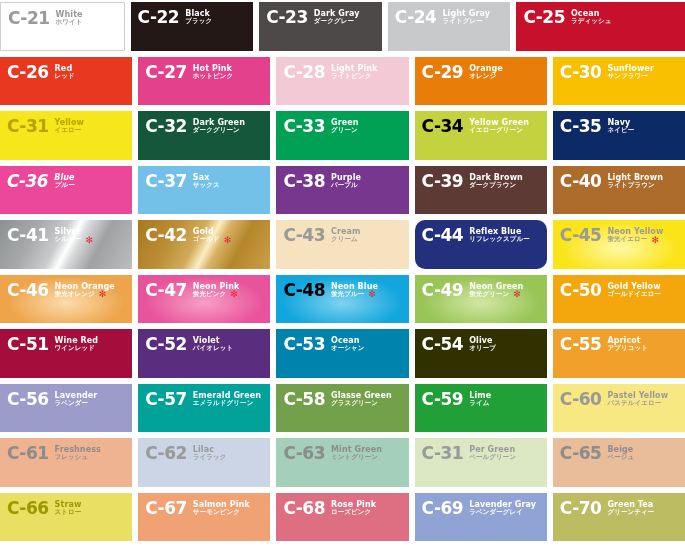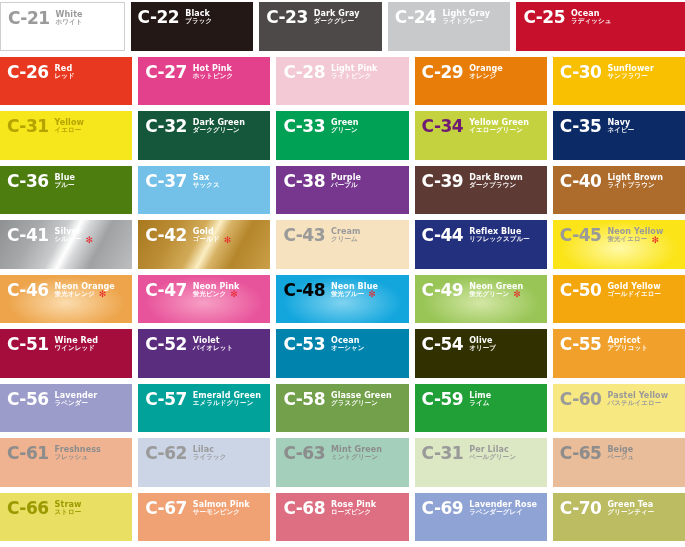--- a/index.html
+++ b/index.html
@@ -233,21 +233,21 @@
           <span class="names">
             <span class="en" style="color:#ffffff">Green</span>
             <span class="jpline">
               <span class="jp" style="color:#ffffff">グリーン</span>
             </span>
           </span>
         </span>
       </div>
       <div class="swatch" style="background: rgb(195, 210, 62);">
         <span class="lbl">
-          <span class="code" style="color:#701a75">C-34</span>
+          <span class="code" style="color:#000000">C-34</span>
           <span class="names">
             <span class="en" style="color:#ffffff">Yellow Green</span>
             <span class="jpline">
               <span class="jp" style="color:#ffffff">イエローグリーン</span>
             </span>
           </span>
         </span>
       </div>
       <div class="swatch" style="background: rgb(12, 42, 102);">
         <span class="lbl">
@@ -255,21 +255,21 @@
           <span class="names">
             <span class="en" style="color:#ffffff">Navy</span>
             <span class="jpline">
               <span class="jp" style="color:#ffffff">ネイビー</span>
             </span>
           </span>
         </span>
       </div>
     </div>
     <div class="row">
-      <div class="swatch" style="background: #4d7c0f;">
+      <div class="swatch" style="background: #ec4899; font-style: italic;">
         <span class="lbl">
           <span class="code" style="color:#ffffff">C-36</span>
           <span class="names">
             <span class="en" style="color:#ffffff">Blue</span>
             <span class="jpline">
               <span class="jp" style="color:#ffffff">ブルー</span>
             </span>
           </span>
         </span>
       </div>
@@ -349,21 +349,21 @@
         <span class="lbl">
           <span class="code" style="color:#9a9a9a">C-43</span>
           <span class="names">
             <span class="en" style="color:#9a9a9a">Cream</span>
             <span class="jpline">
               <span class="jp" style="color:#9a9a9a">クリーム</span>
             </span>
           </span>
         </span>
       </div>
-      <div class="swatch" style="background: rgb(35, 48, 126);">
+      <div class="swatch" style="background: rgb(35, 48, 126); border-radius: 10px;">
         <span class="lbl">
           <span class="code" style="color:#ffffff">C-44</span>
           <span class="names">
             <span class="en" style="color:#ffffff">Reflex Blue</span>
             <span class="jpline">
               <span class="jp" style="color:#ffffff">リフレックスブルー</span>
             </span>
           </span>
         </span>
       </div>
@@ -591,21 +591,21 @@
             <span class="jpline">
               <span class="jp" style="color:#8d8d8d">ミントグリーン</span>
             </span>
           </span>
         </span>
       </div>
       <div class="swatch" style="background: rgb(220, 231, 195);">
         <span class="lbl">
           <span class="code" style="color:#9a9a9a">C-31</span>
           <span class="names">
-            <span class="en" style="color:#9a9a9a">Per Lilac</span>
+            <span class="en" style="color:#9a9a9a">Per Green</span>
             <span class="jpline">
               <span class="jp" style="color:#9a9a9a">ペールグリーン</span>
             </span>
           </span>
         </span>
       </div>
       <div class="swatch" style="background: rgb(233, 189, 154);">
         <span class="lbl">
           <span class="code" style="color:#8d8d8d">C-65</span>
           <span class="names">
@@ -648,21 +648,21 @@
             <span class="jpline">
               <span class="jp" style="color:#ffffff">ローズピンク</span>
             </span>
           </span>
         </span>
       </div>
       <div class="swatch" style="background: rgb(143, 163, 212);">
         <span class="lbl">
           <span class="code" style="color:#ffffff">C-69</span>
           <span class="names">
-            <span class="en" style="color:#ffffff">Lavender Rose</span>
+            <span class="en" style="color:#ffffff">Lavender Gray</span>
             <span class="jpline">
               <span class="jp" style="color:#ffffff">ラベンダーグレイ</span>
             </span>
           </span>
         </span>
       </div>
       <div class="swatch" style="background: rgb(188, 189, 98);">
         <span class="lbl">
           <span class="code" style="color:#ffffff">C-70</span>
           <span class="names">

